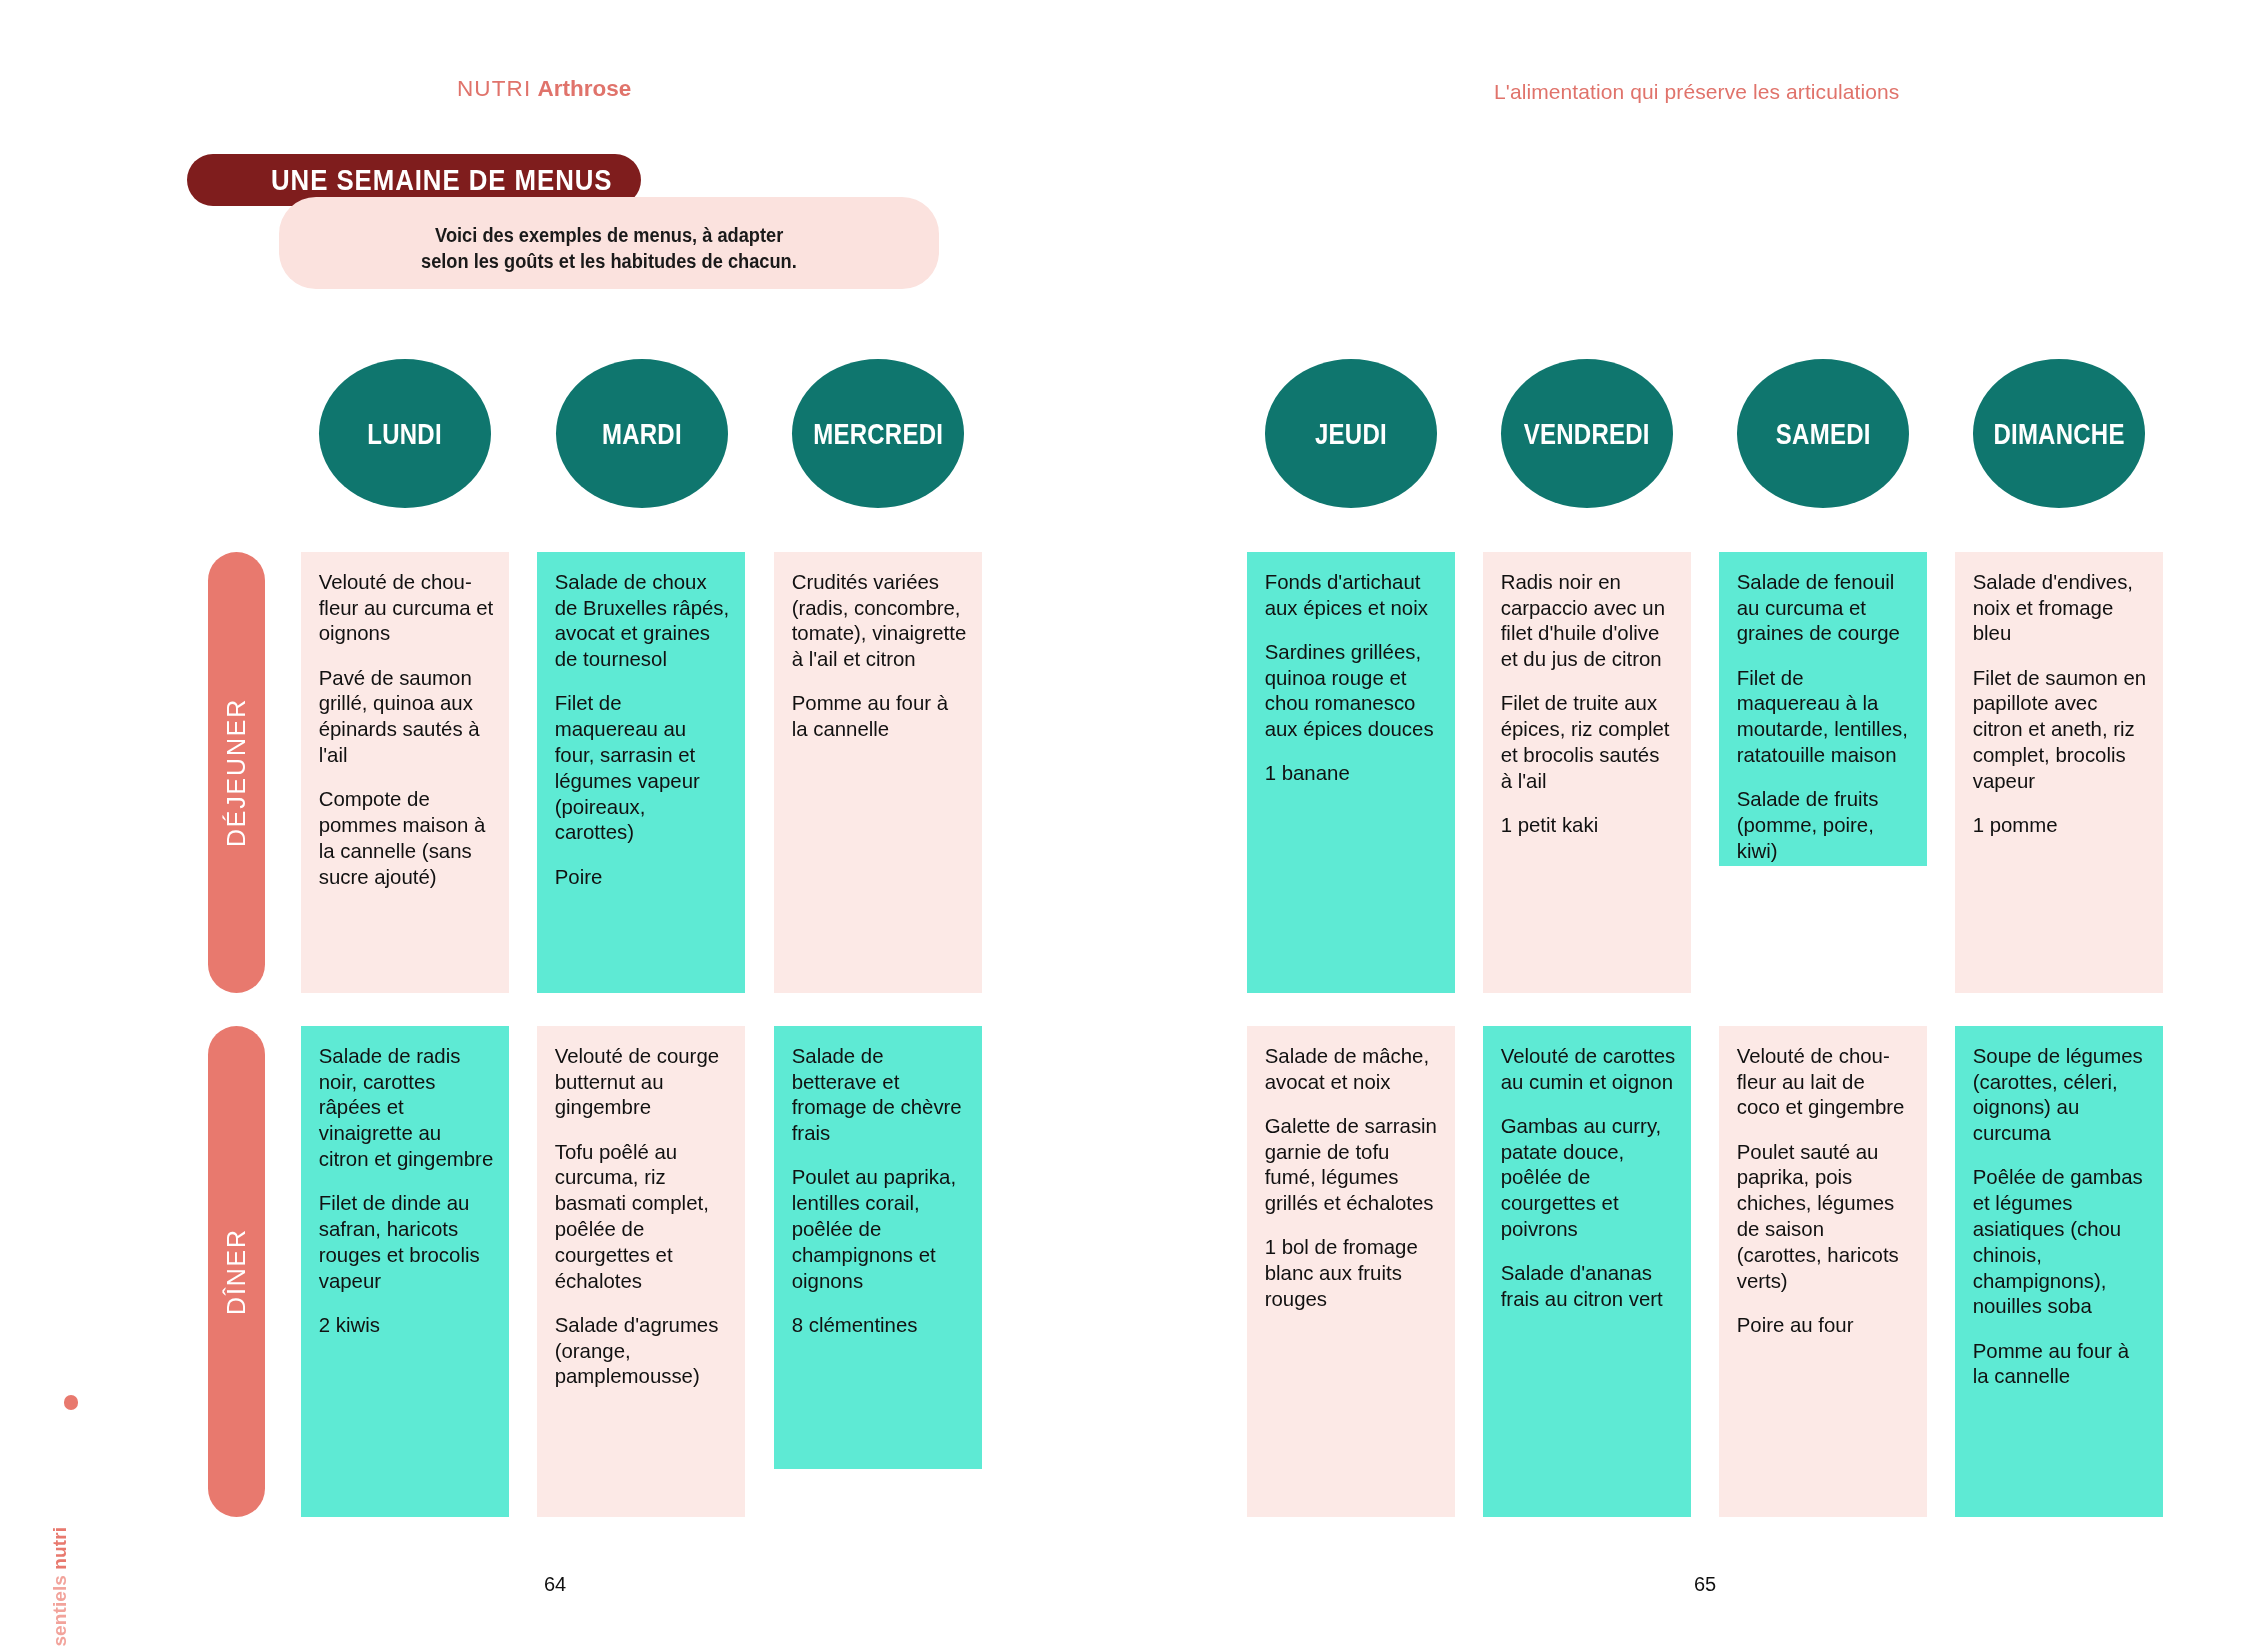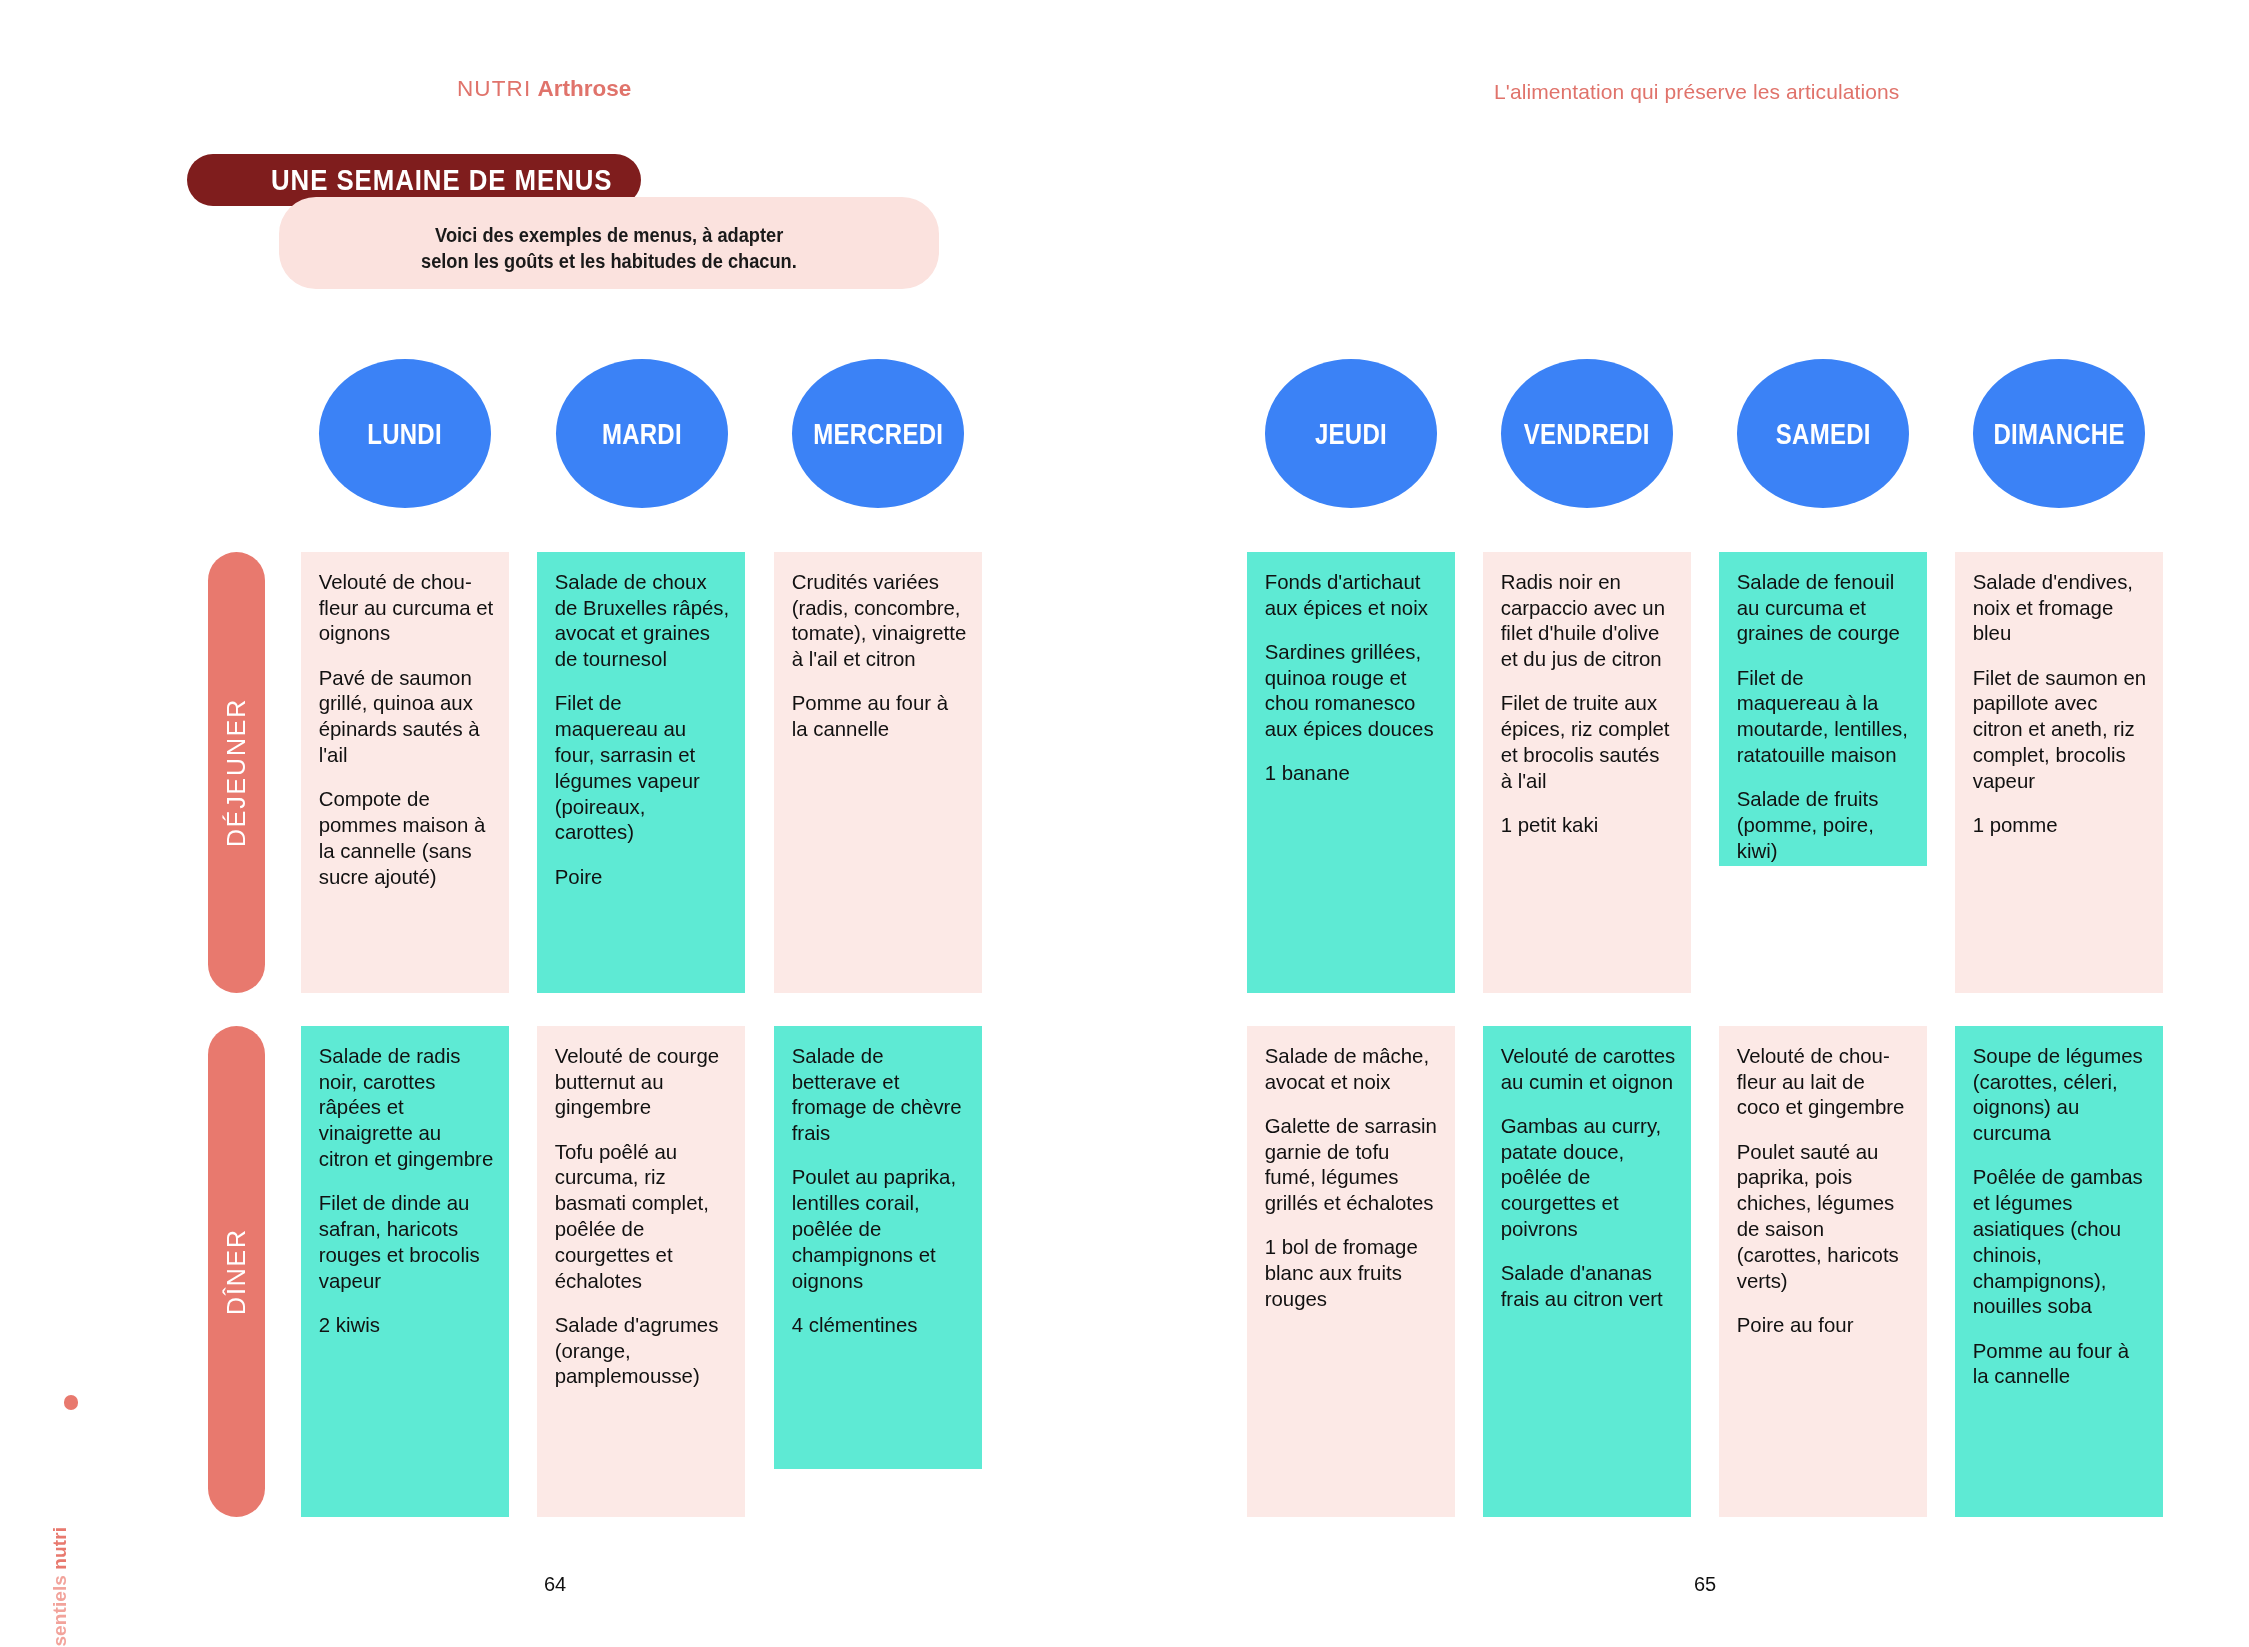--- a/index.html
+++ b/index.html
@@ -66,21 +66,21 @@
     text-align:center;
     transform:scaleX(.94);
     white-space:nowrap;
   }
 
   
   .day-circle {
     position:absolute;
     top:359px;
     width:172px; height:149px;
-    background:#3b82f6;
+    background:#0f766e;
     border-radius:50%;
     display:flex; align-items:center; justify-content:center;
   }
   .day-circle span {
     color:#ffffff;
     font-weight:700;
     font-size:30px;
     letter-spacing:0.3px;
     transform:scaleX(.80);
     white-space:nowrap;
@@ -216,21 +216,21 @@
       <div class="day-circle" style="left: 792px;">
         <span>MERCREDI</span>
       </div>
       <div class="cell bg-light" style="left: 774px; top: 552px; width: 208px; height: 441px;">
         <p>Crudités variées (radis, concombre, tomate), vinaigrette à l'ail et citron</p>
         <p>Pomme au four à la cannelle</p>
       </div>
       <div class="cell bg-dark" style="left: 774px; top: 1026px; width: 208px; height: 443px;">
         <p>Salade de betterave et fromage de chèvre frais</p>
         <p>Poulet au paprika, lentilles corail, poêlée de champignons et oignons</p>
-        <p>4 clémentines</p>
+        <p>8 clémentines</p>
       </div>
       <div class="day-circle" style="left: 1265px;">
         <span>JEUDI</span>
       </div>
       <div class="cell bg-dark" style="left: 1247px; top: 552px; width: 208px; height: 441px;">
         <p>Fonds d'artichaut aux épices et noix</p>
         <p>Sardines grillées, quinoa rouge et chou romanesco aux épices douces</p>
         <p>1 banane</p>
       </div>
       <div class="cell bg-light" style="left: 1247px; top: 1026px; width: 208px; height: 491px;">

